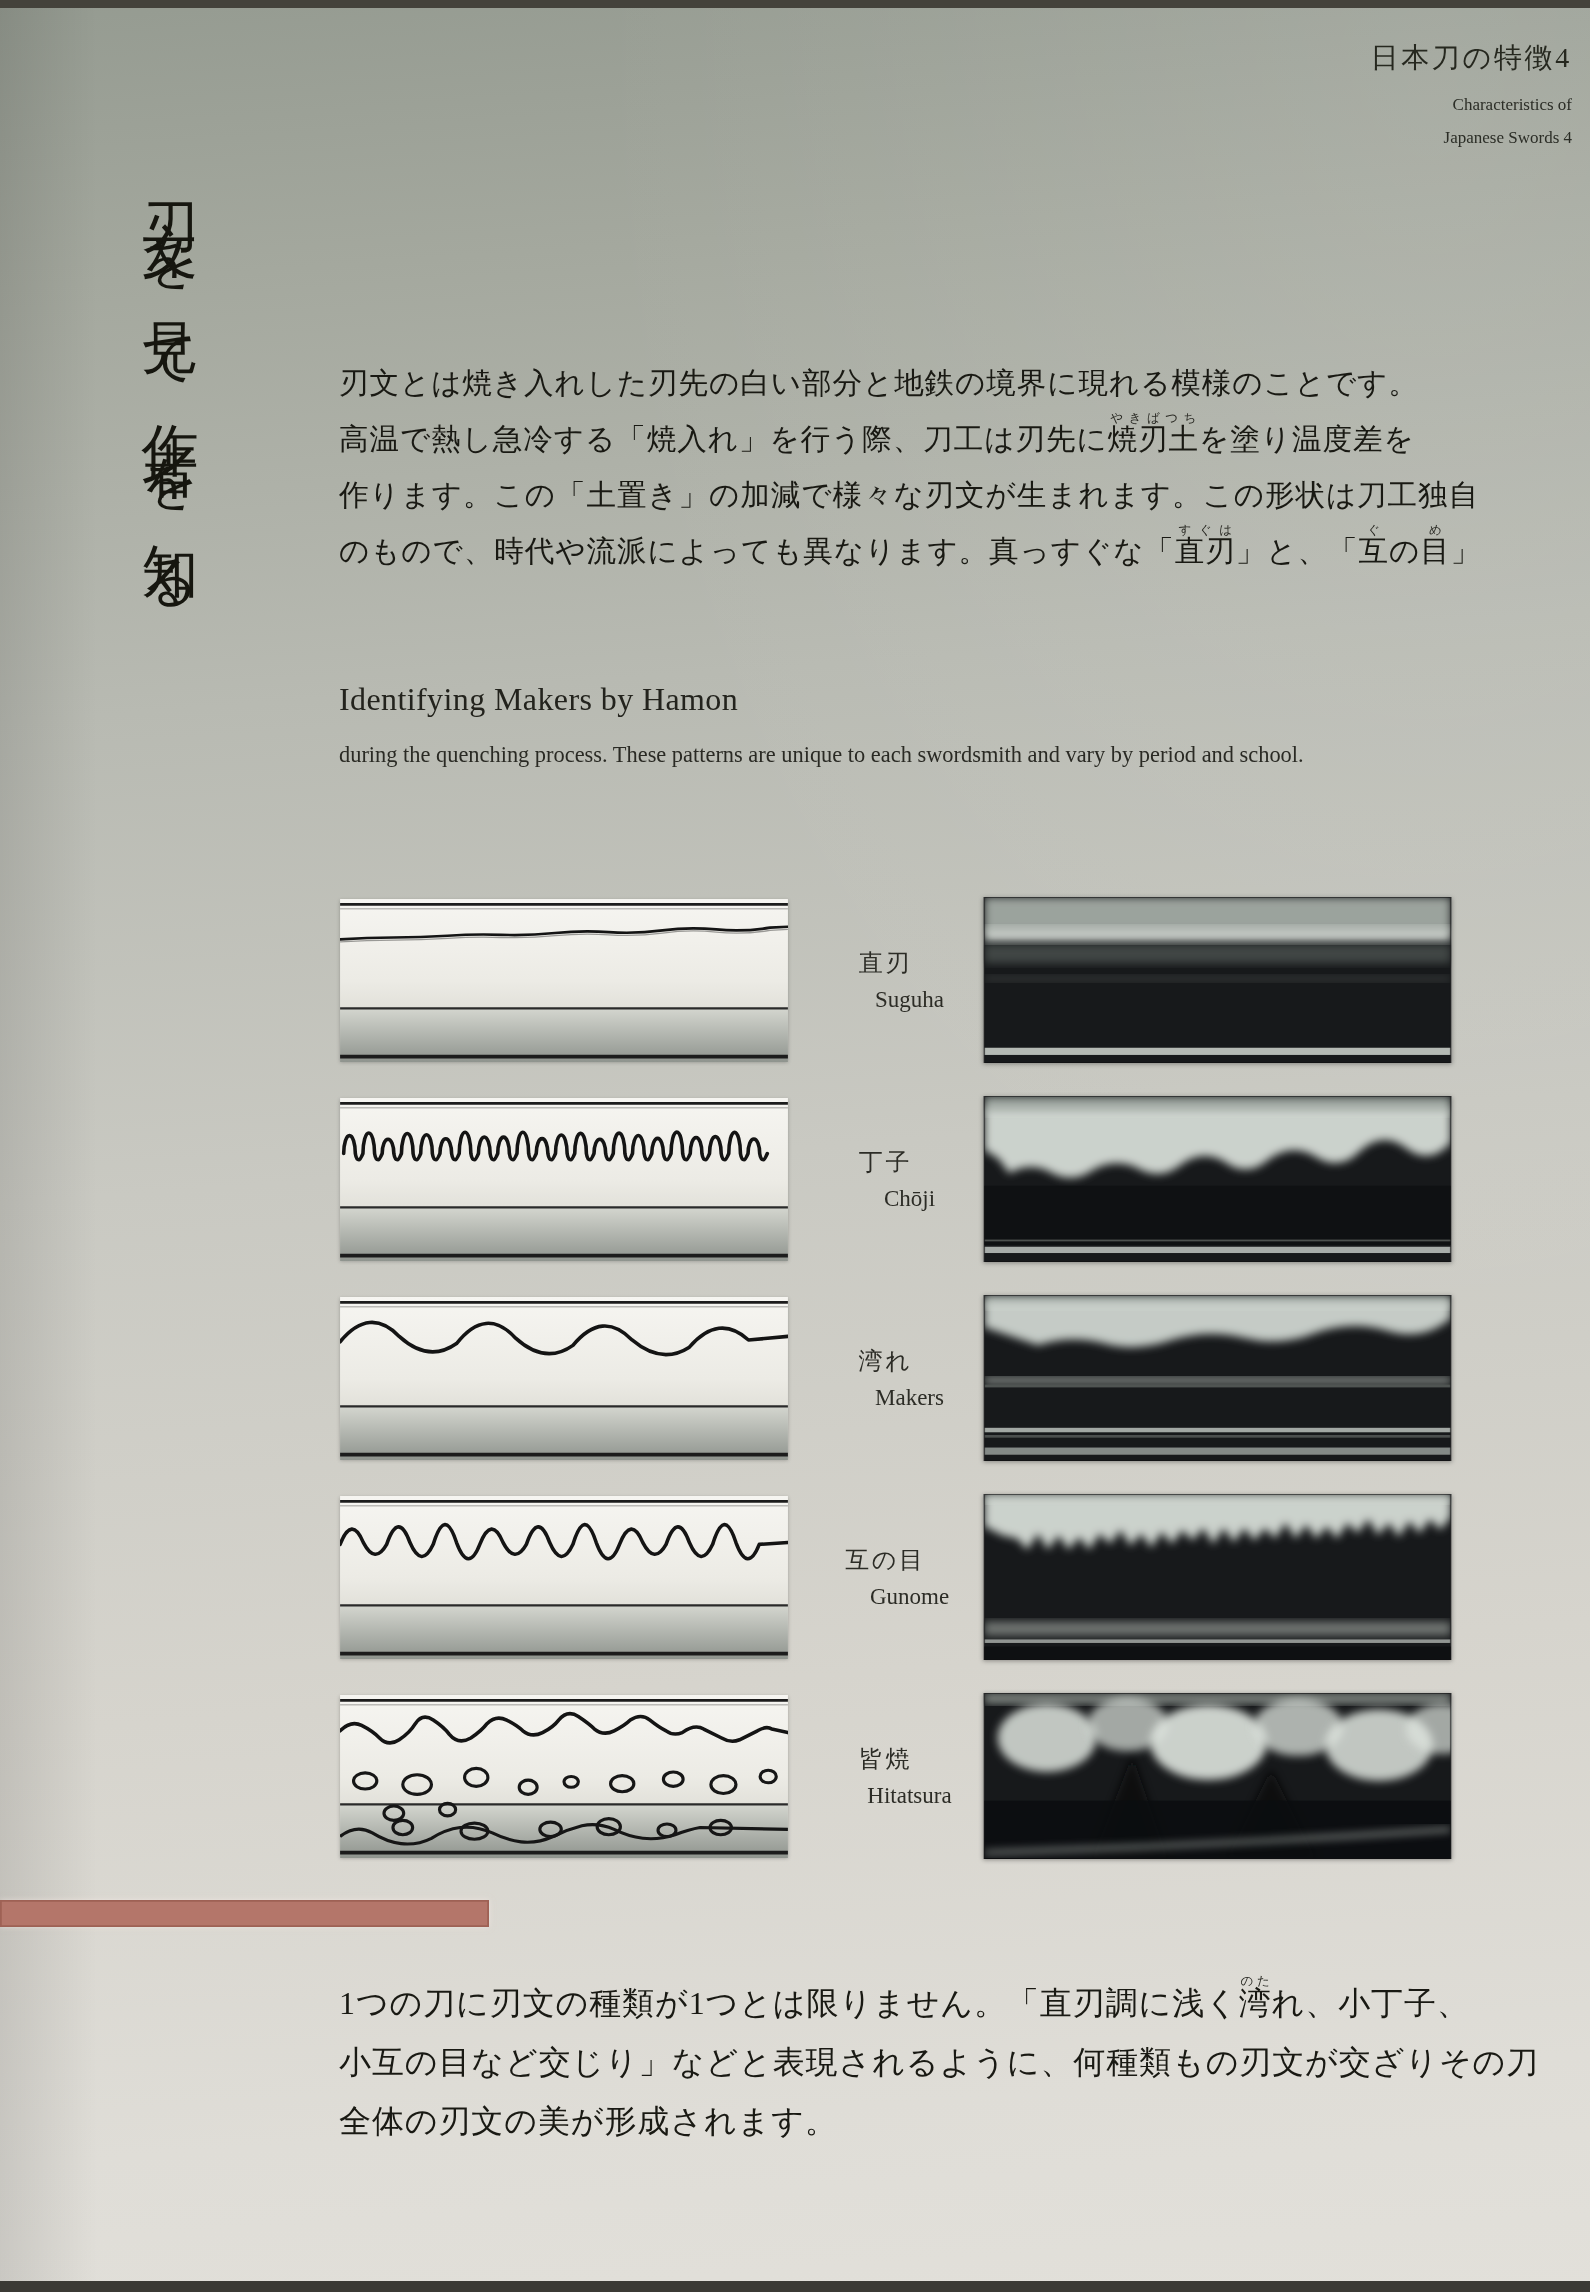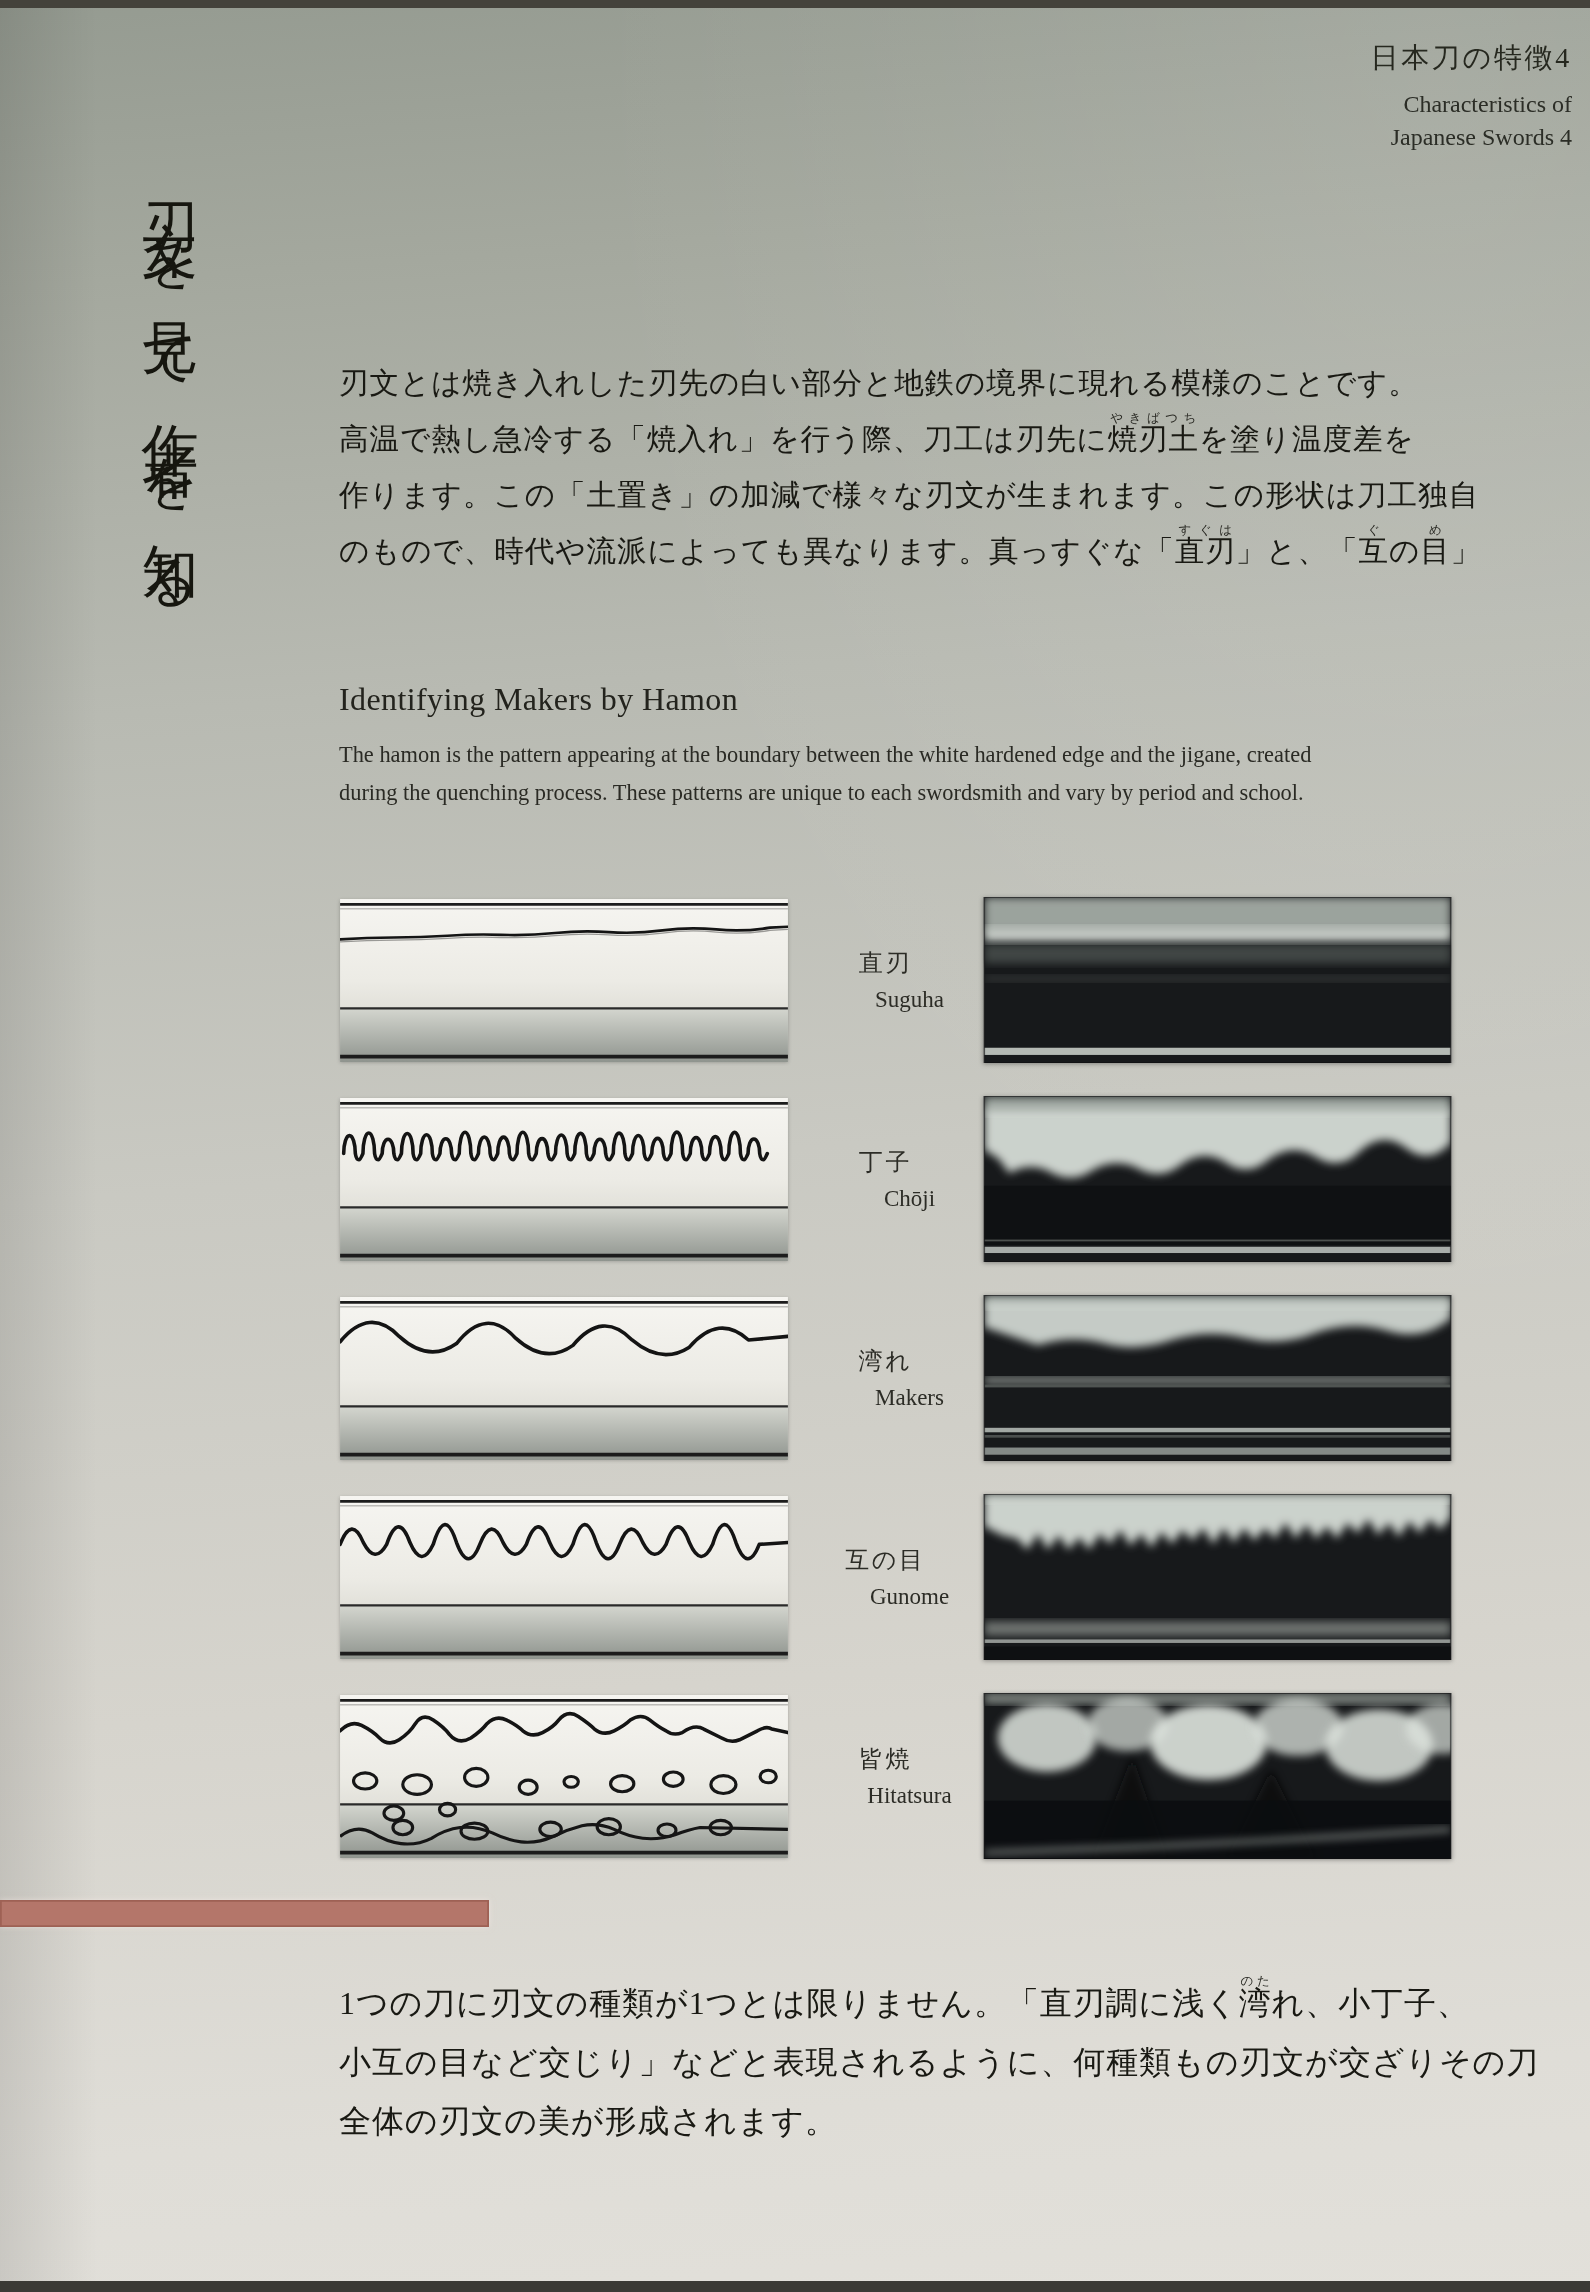--- a/index.html
+++ b/index.html
@@ -11,21 +11,21 @@
       linear-gradient(90deg, rgba(0,0,0,.10), rgba(0,0,0,0) 6%),
       linear-gradient(176deg,#959b91 0%,#a4a89e 12%,#b8bab2 30%,#c9c9c2 50%,#d6d4cd 72%,#dfddd7 90%,#e2e0da 100%);
     padding-left: 37px;
   }
   .edge-strip{position:absolute;left:0;width:1591px;background:#44423b;}
   .strip-top{top:0;height:8px;}
   .strip-bottom{bottom:0;height:12.5px;background:#3b3a35;}
 
   .header{position:absolute;top:39px;right:56px;text-align:right;color:#26281f;}
   .header .h-jp{font-size:28px;letter-spacing:2.7px;margin-bottom:10.7px;}
-  .header .h-en{font-size:24px;line-height:33px;color:#2b2d26;text-align:right;}
+  .header .h-en{font-size:17px;line-height:33px;color:#2b2d26;text-align:right;}
 
   .vtitle{
     position:absolute;left:131px;top:158px;height:806px;
     writing-mode:vertical-rl;text-orientation:upright;
     font-size:57px;letter-spacing:.32em;color:#16160f;font-weight:500;
   }
 
   .intro{position:absolute;left:339px;top:355px;width:1164px;font-size:29.6px;color:#191913;}
   .jline{line-height:56px;white-space:nowrap;letter-spacing:0.9px;}
   .jline-lg{line-height:59px;white-space:nowrap;font-size:32px;letter-spacing:0.9px;}
@@ -64,21 +64,20 @@
 
   <div class="intro">
       <div class="jline">刃文とは焼き入れした刃先の白い部分と地鉄の境界に現れる模様のことです。</div>
       <div class="jline">高温で熱し急冷する「焼入れ」を行う際、刀工は刃先に<ruby><span>焼刃土</span><rt>やきばつち</rt></ruby>を塗り温度差を</div>
       <div class="jline">作ります。この「土置き」の加減で様々な刃文が生まれます。この形状は刀工独自</div>
       <div class="jline">のもので、時代や流派によっても異なります。真っすぐな「<ruby><span>直刃</span><rt>すぐは</rt></ruby>」と、「<ruby><span>互</span><rt>ぐ</rt></ruby>の<ruby><span>目</span><rt>め</rt></ruby>」</div>
     </div>
 
   <div class="en-head">Identifying Makers by Hamon</div>
   <div class="en-para">
-    <div>The hamon is the pattern appearing at the boundary between the white hardened edge and the jigane, created</div>
     <div>during the quenching process. These patterns are unique to each swordsmith and vary by period and school.</div>
   </div>
 
   <div class="rows">
       <div class="hamon-row">
         <div class="cell draw">
           <svg width="448" height="163" viewBox="0 0 500 182" xmlns="http://www.w3.org/2000/svg">
     <defs>
       <linearGradient id="gt-suguha" x1="0" y1="0" x2="0" y2="1">
         <stop offset="0" stop-color="#f6f5f1"></stop>

